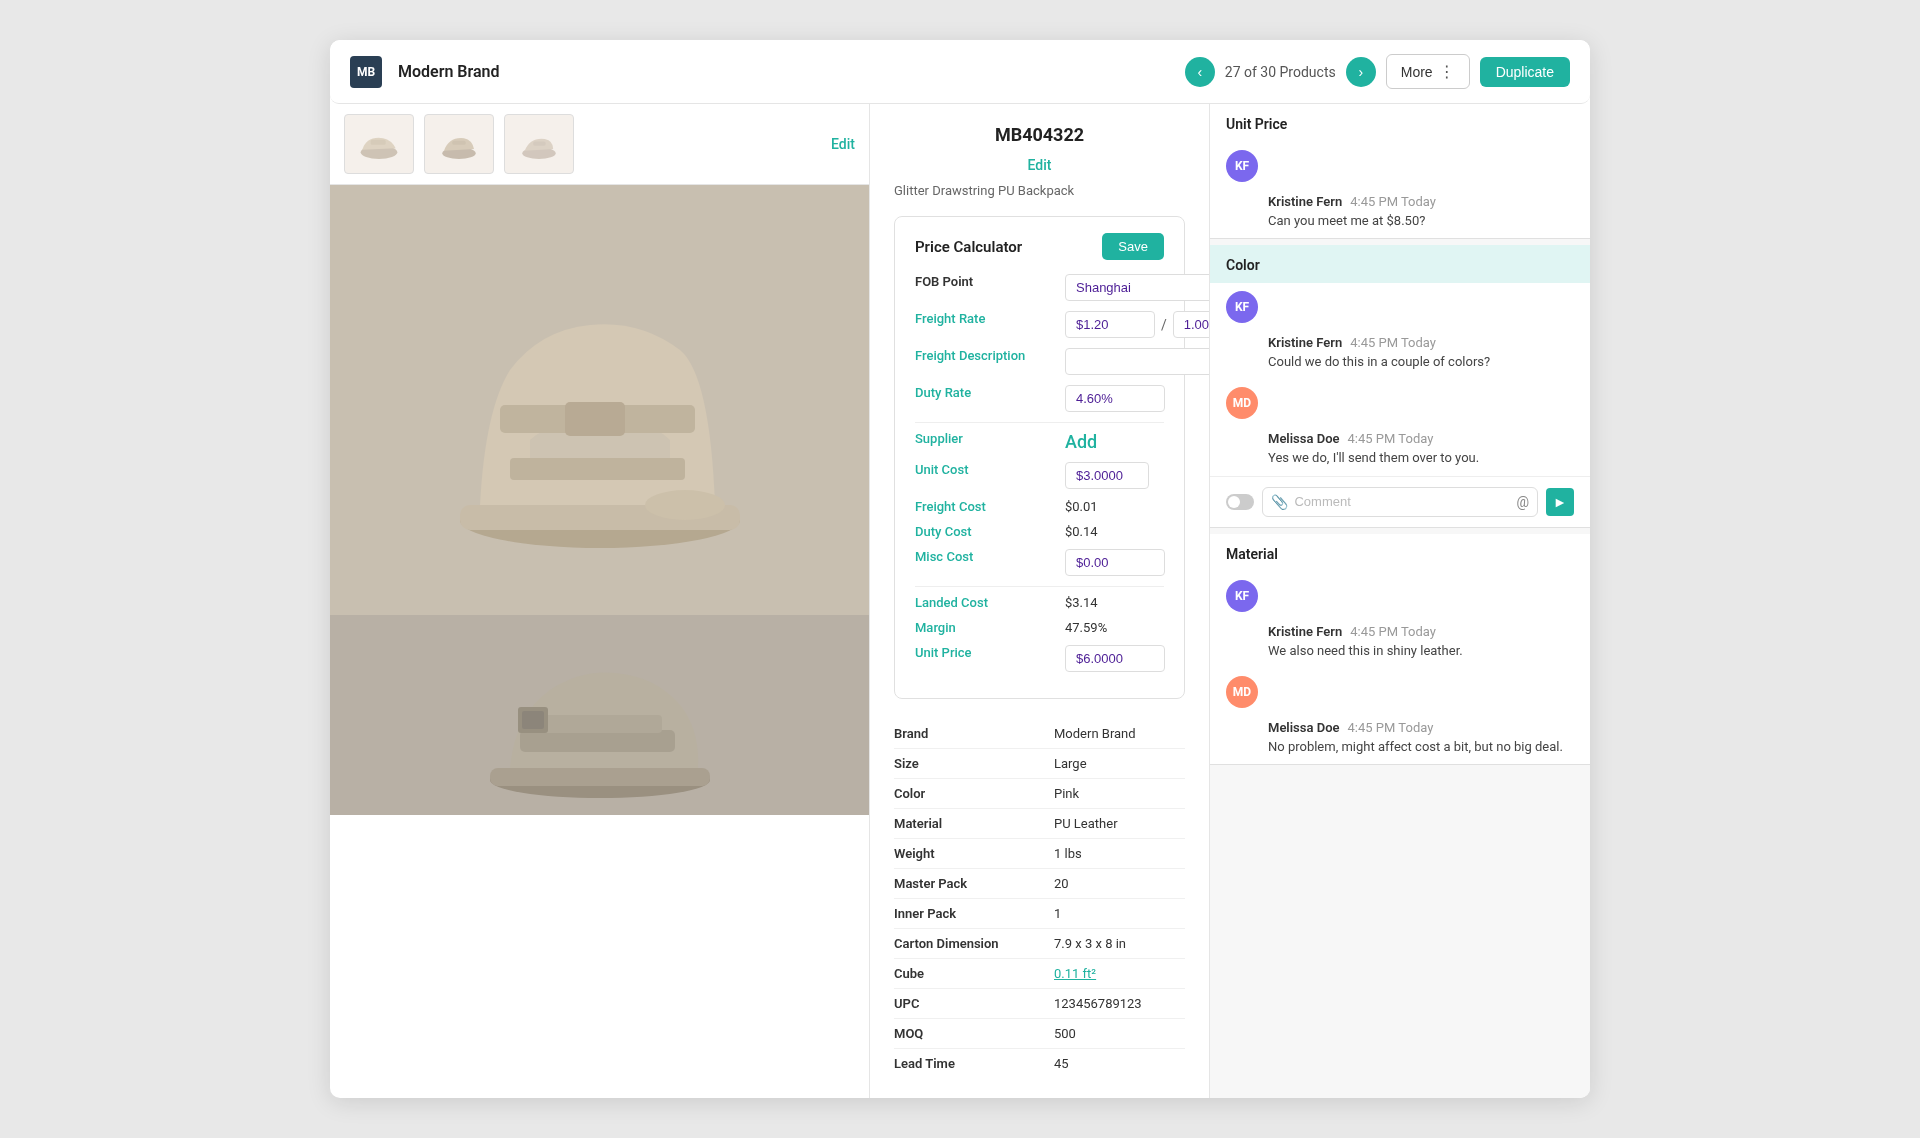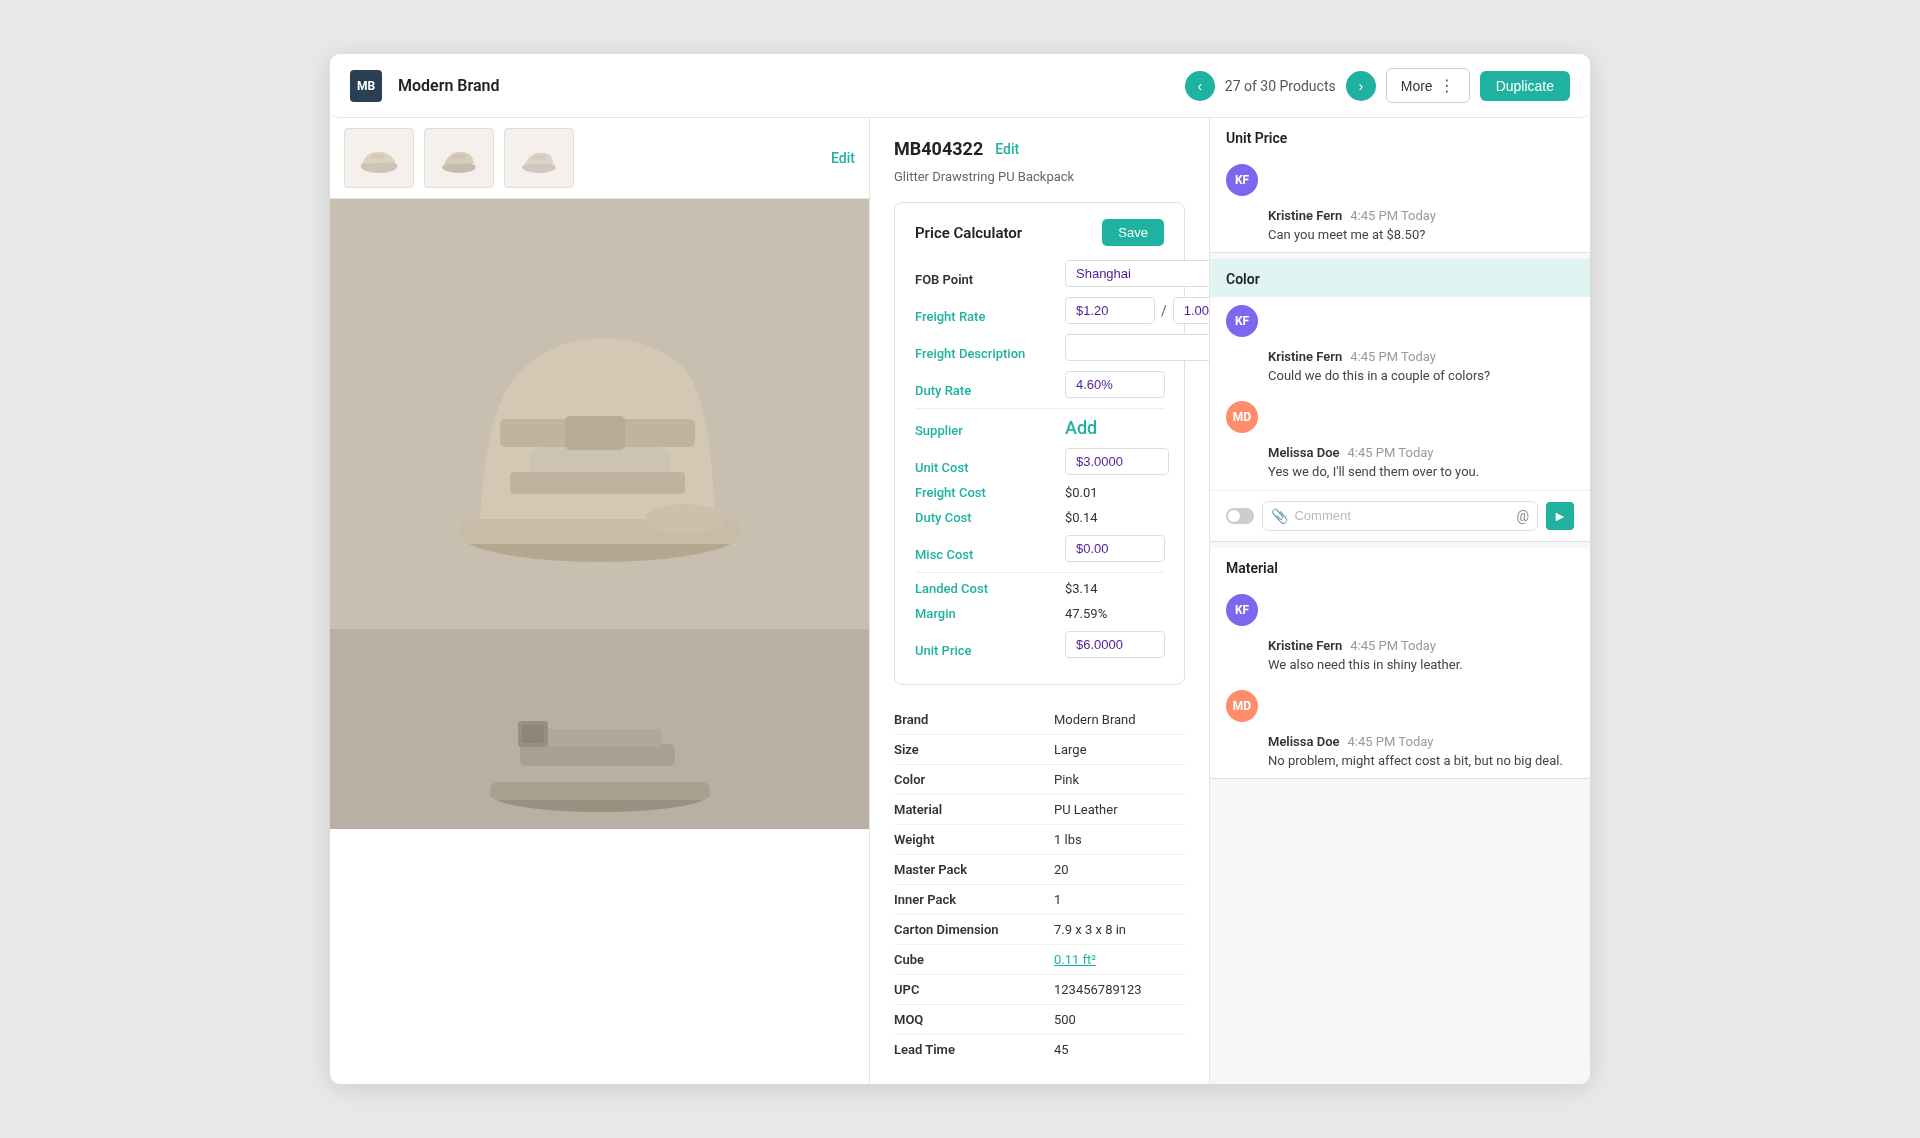--- a/index.html
+++ b/index.html
@@ -171,20 +171,21 @@
       flex: 1;
       padding: 20px 24px;
       overflow-y: auto;
       border-right: 1px solid #e5e5e5;
     }
     .product-header {
       display: flex;
       align-items: center;
       gap: 12px;
       margin-bottom: 10px;
+      flex-direction: column;
     }
     .product-id {
       font-size: 18px;
       font-weight: 700;
       color: #222;
     }
     .product-edit-link {
       color: #20b2a0;
       font-size: 14px;
       cursor: pointer;
@@ -218,21 +219,21 @@
       color: #fff;
       border: none;
       border-radius: 5px;
       padding: 6px 16px;
       font-size: 13px;
       cursor: pointer;
       font-weight: 400;
     }
     .calc-row {
       display: flex;
-      align-items: flex-end;
+      align-items: flex-start;
       margin-bottom: 10px;
       gap: 10px;
     }
     .calc-label {
       width: 140px;
       font-size: 13px;
       color: #20b2a0;
       font-weight: 500;
       flex-shrink: 0;
     }
@@ -548,21 +549,21 @@
 
         <div class="divider-row"></div>
 
         <div class="calc-row">
           <span class="calc-label">Supplier</span>
           <span class="supplier-add">Add</span>
         </div>
 
         <div class="calc-row">
           <span class="calc-label">Unit Cost</span>
-          <input class="calc-input" style="width: 104px;" value="$3.0000">
+          <input class="calc-input" style="width: 84px;" value="$3.0000">
         </div>
 
         <div class="calc-row">
           <span class="calc-label">Freight Cost</span>
           <span class="calc-value">$0.01</span>
         </div>
 
         <div class="calc-row">
           <span class="calc-label">Duty Cost</span>
           <span class="calc-value">$0.14</span>

